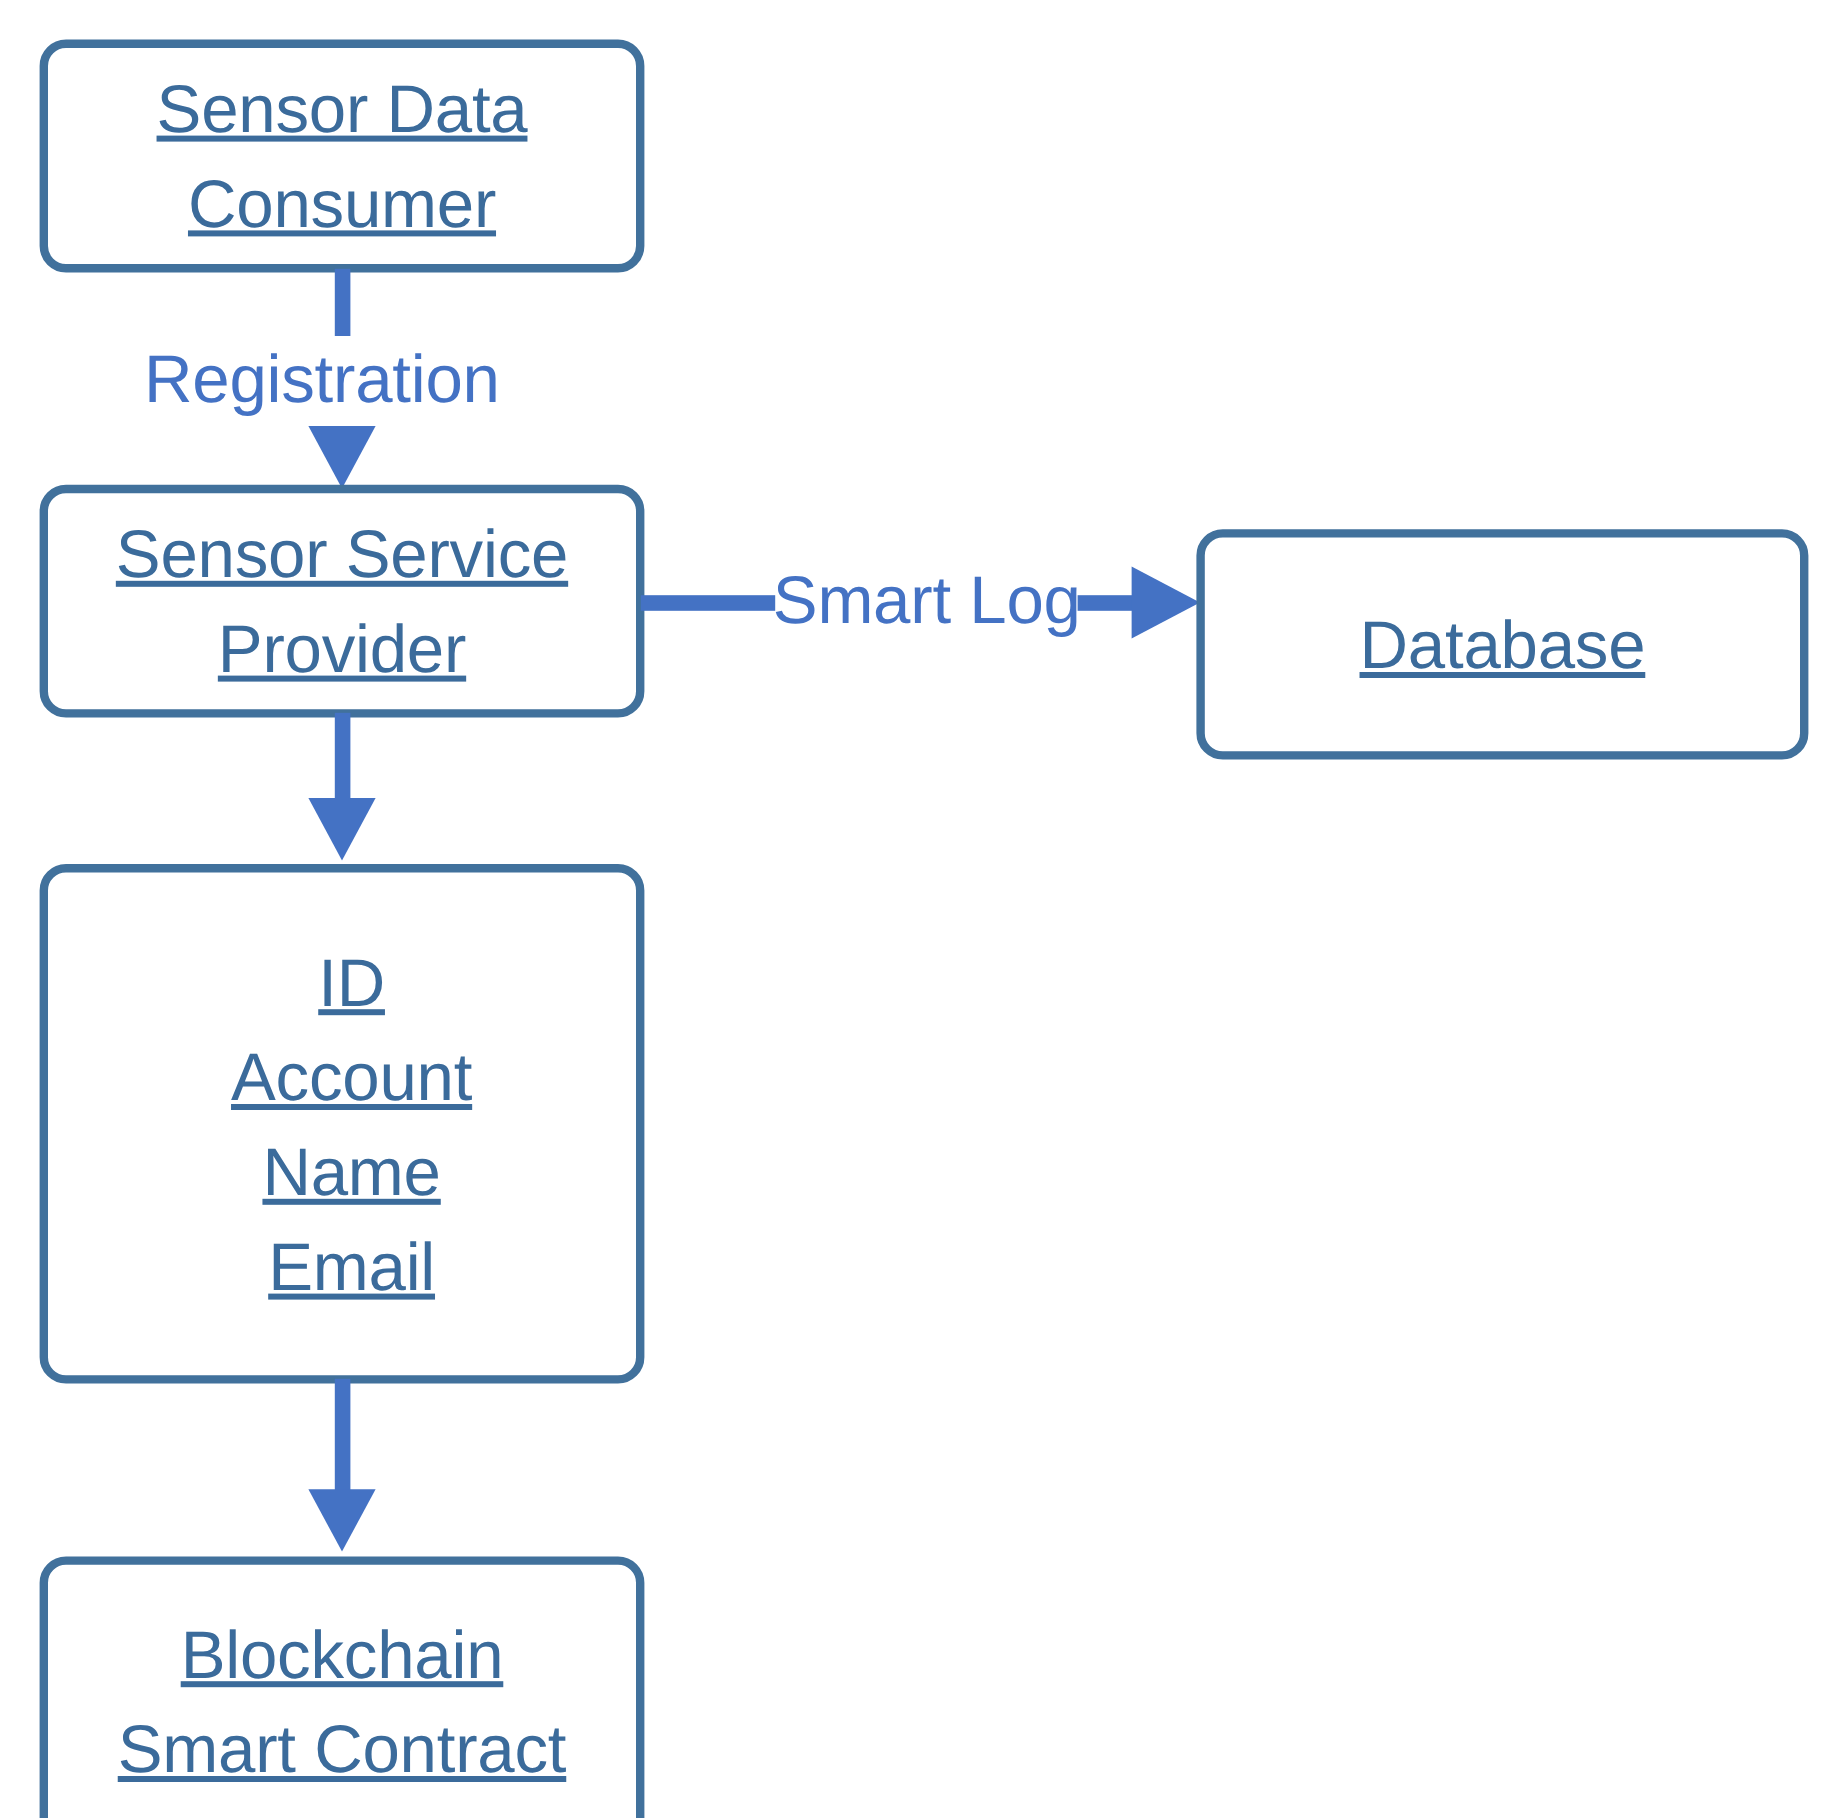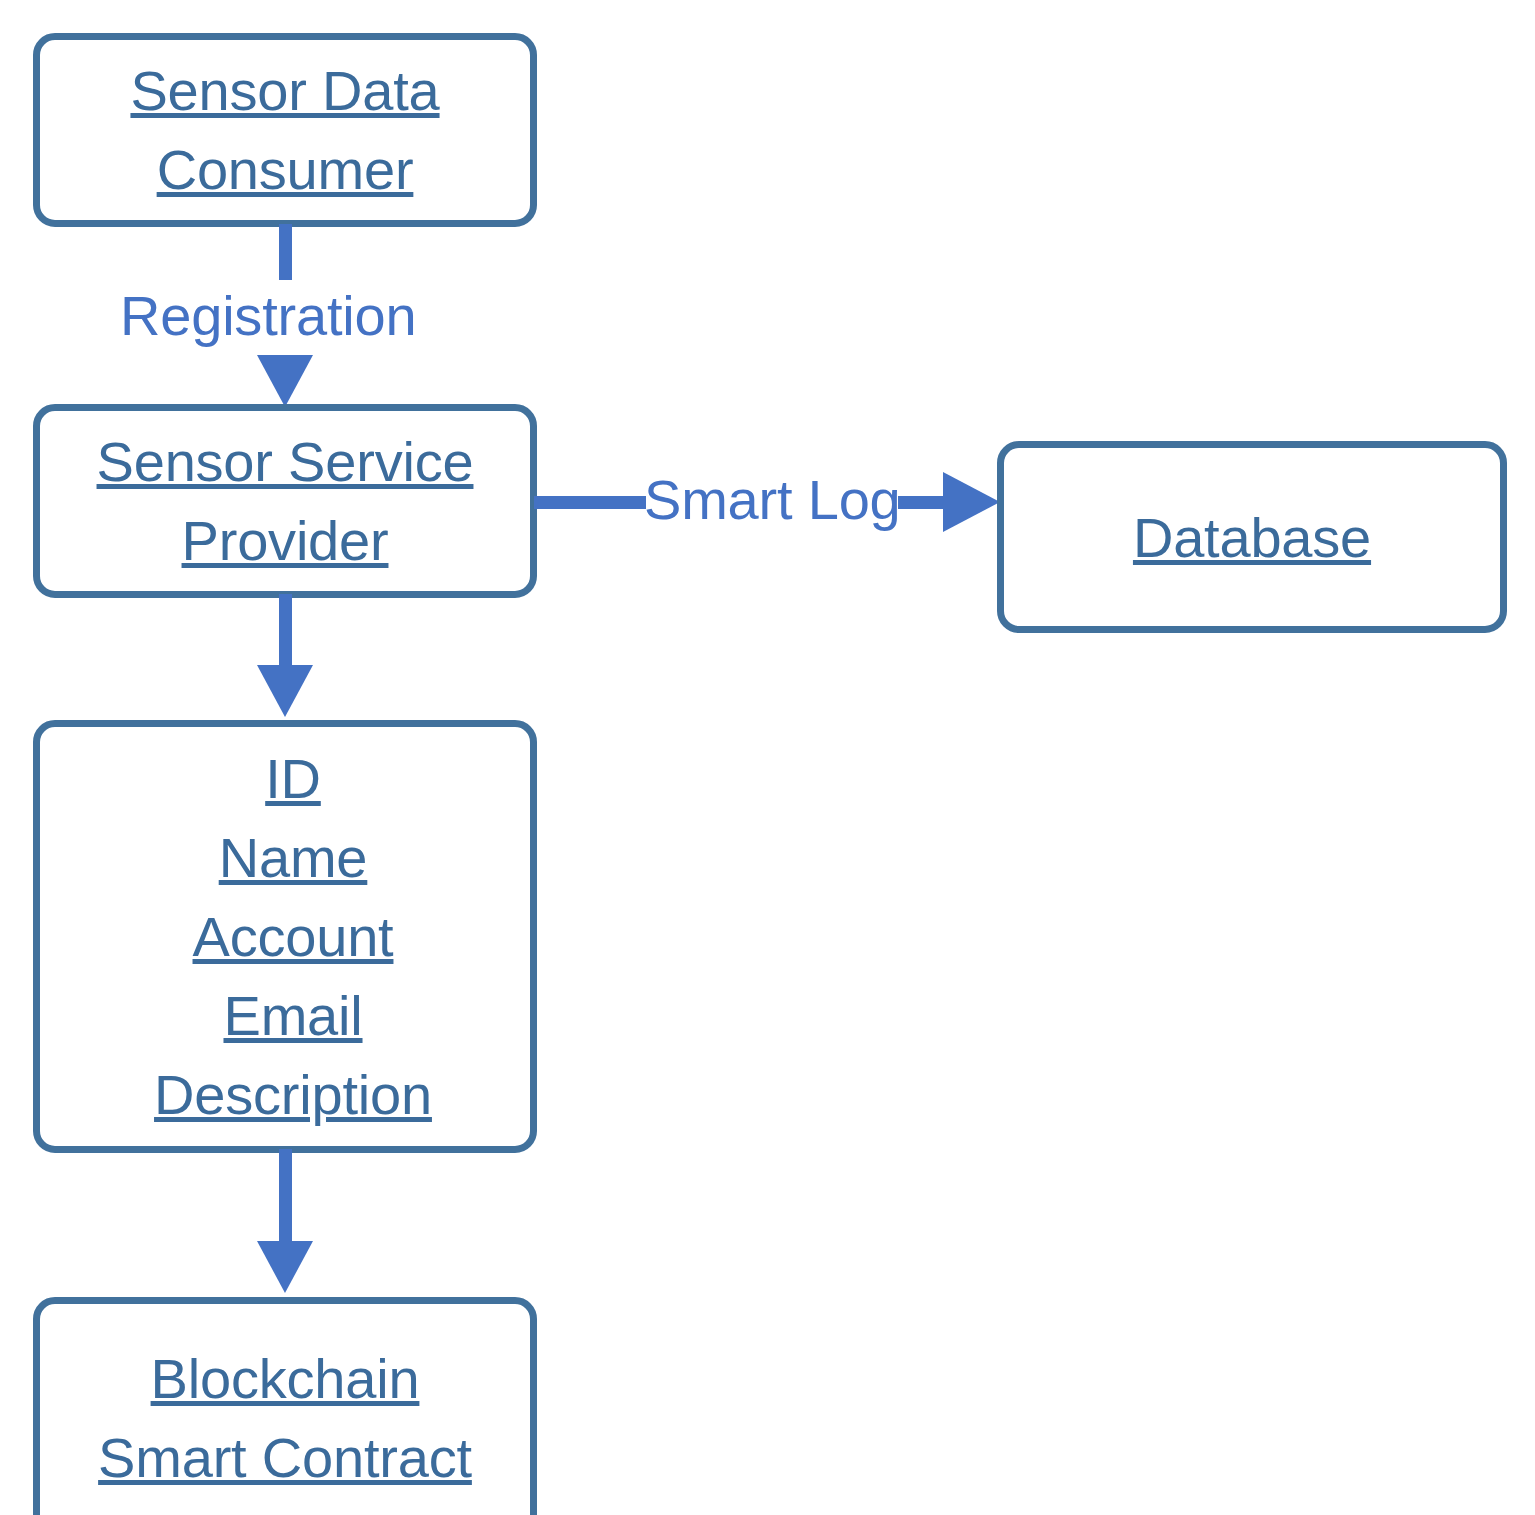--- a/index.html
+++ b/index.html
@@ -124,24 +124,23 @@
 
   <div class="node" id="node-database">
     <span class="line">Database</span>
   </div>
 
   <div class="v-shaft" id="shaft-provider-fields"></div>
   <div class="v-head" id="head-provider-fields"></div>
 
   <div class="node" id="node-fields">
     <span class="line">ID</span>
+    <span class="line">Account</span>
     <span class="line">Name</span>
-    <span class="line">Account</span>
     <span class="line">Email</span>
-    <span class="line">Description</span>
   </div>
 
   <div class="v-shaft" id="shaft-fields-blockchain"></div>
   <div class="v-head" id="head-fields-blockchain"></div>
 
   <div class="node" id="node-blockchain">
     <span class="line">Blockchain</span>
     <span class="line">Smart Contract</span>
   </div>
 

